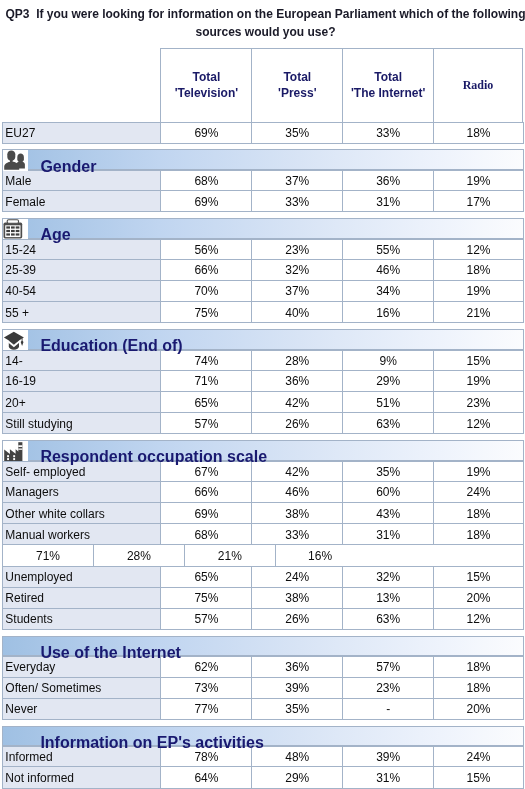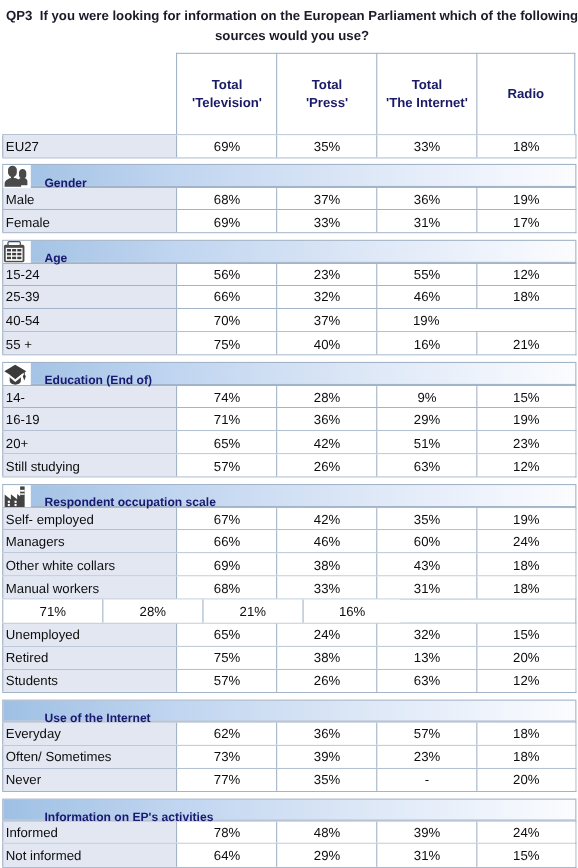--- a/index.html
+++ b/index.html
@@ -28,29 +28,29 @@
              font-size:12px;color:#0d0d0d;display:flex;align-items:center;padding-left:2.3px;padding-top:1px;}
   .drow .val{flex:0 0 auto;box-sizing:border-box;border-left:1px solid #a3b3c8;background:#fff;
              font-size:12px;color:#0d0d0d;display:flex;align-items:center;justify-content:center;padding-top:1px;}
   
 
   .secrow{display:flex;height:20.7px;box-sizing:border-box;margin-top:5.6px;
           border-top:1px solid #a3b3c8;border-bottom:1px solid #a3b3c8;
           border-left:1px solid #a3b3c8;border-right:1px solid #a3b3c8;
           background:linear-gradient(to right,#9fc0e3 0%,#c0d5f0 30%,#d8e4f5 57%,#eef3fc 84%,#fbfcfe 100%);
           align-items:center;}
-  .hdrcell.last{border-right:1px solid #a3b3c8;}
+  .hdrcell.last{border-right:1px solid #a3b3c8;font-family:Liberation Serif, serif;}
   .c0{width:91.0px}
   .c1{width:90.8px}
   .c2{width:91.0px}
   .c3{width:89.6px}
   .secicon{position:absolute;left:0;top:-0.1px;width:24.5px;height:20.7px;
            background:#fff;overflow:hidden;line-height:0;}
   .sectitle{position:absolute;left:37.4px;top:0;height:32px;display:flex;align-items:center;
-            font-size:11px;font-weight:bold;color:#191970;padding-top:1px;box-sizing:border-box;}
+            font-size:16px;font-weight:bold;color:#191970;padding-top:1px;box-sizing:border-box;}
   .secrow{position:relative;}
 </style>
 </head>
 <body>
 
 <div class="page">
   <div class="qtitle">QP3  If you were looking for information on the European Parliament which of the following sources would you use?</div>
   <div class="tbl">
     <div class="hdrrow">
       <div class="lbl"></div>
@@ -133,20 +133,21 @@
       <div class="lbl">25-39</div>
       <div class="val c0">66%</div>
       <div class="val c1">32%</div>
       <div class="val c2">46%</div>
       <div class="val c3 last">18%</div>
     </div>
     <div class="drow">
       <div class="lbl">40-54</div>
       <div class="val c0">70%</div>
       <div class="val c1">37%</div>
+      <div class="val c2">34%</div>
       <div class="val c3 last">19%</div>
     </div>
     <div class="drow">
       <div class="lbl">55 +</div>
       <div class="val c0">75%</div>
       <div class="val c1">40%</div>
       <div class="val c2">16%</div>
       <div class="val c3 last">21%</div>
     </div>
     <div class="secrow">

